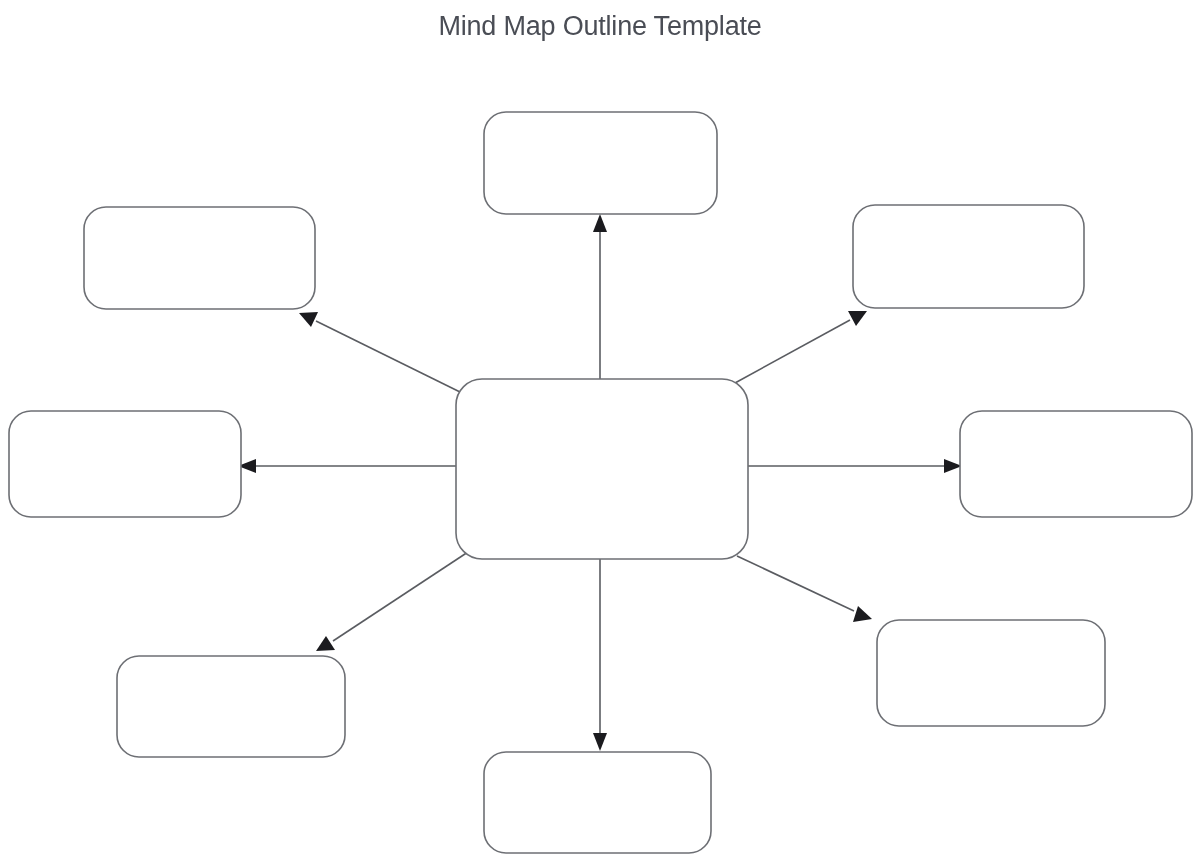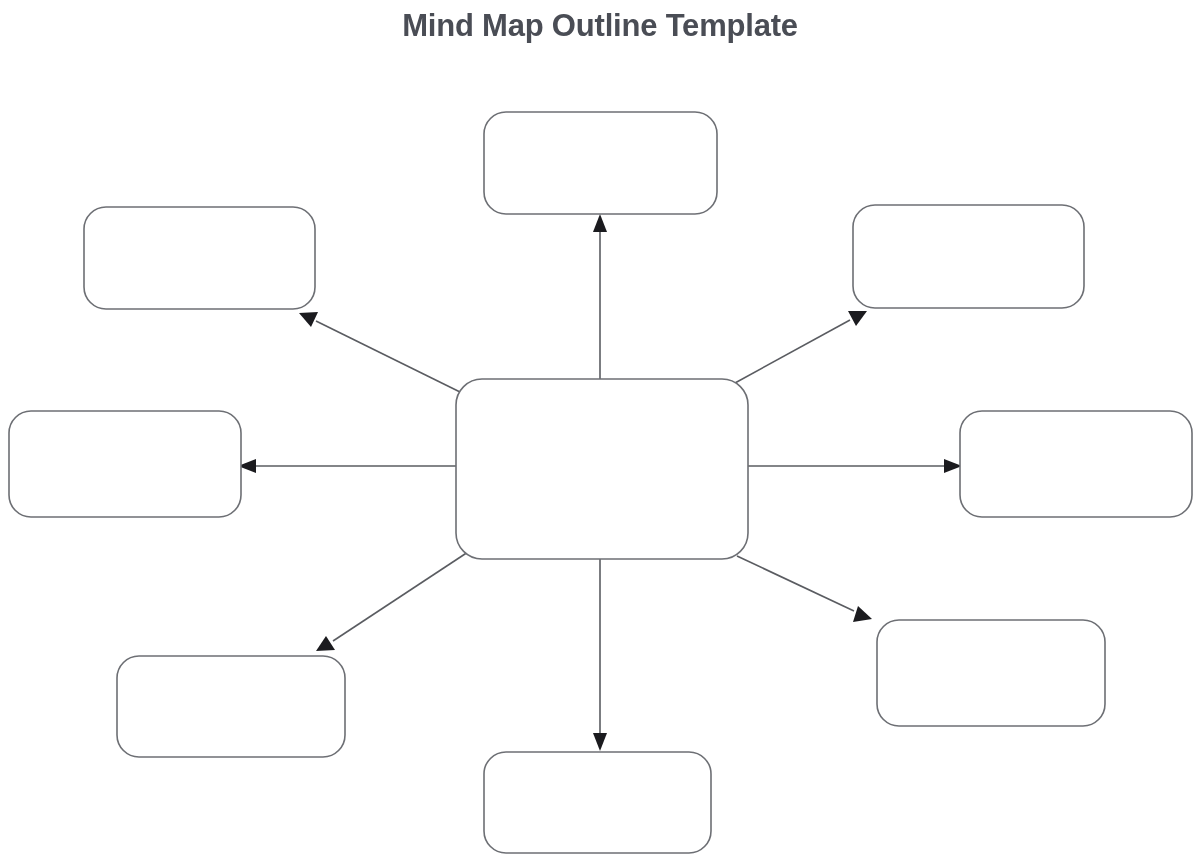--- a/index.html
+++ b/index.html
@@ -20,22 +20,22 @@
     height: 864px;
     background: #ffffff;
   }
   #page-title {
     position: absolute;
     left: 0;
     top: 9px;
     width: 1200px;
     text-align: center;
     font-family: "Liberation Sans", sans-serif;
-    font-size: 31px;
-    font-weight: bold;
+    font-size: 27px;
+    font-weight: normal;
     letter-spacing: -0.2px;
     color: #4a4d55;
     line-height: 34px;
     white-space: nowrap;
   }
   #diagram-svg {
     position: absolute;
     left: 0;
     top: 0;
     width: 1200px;

